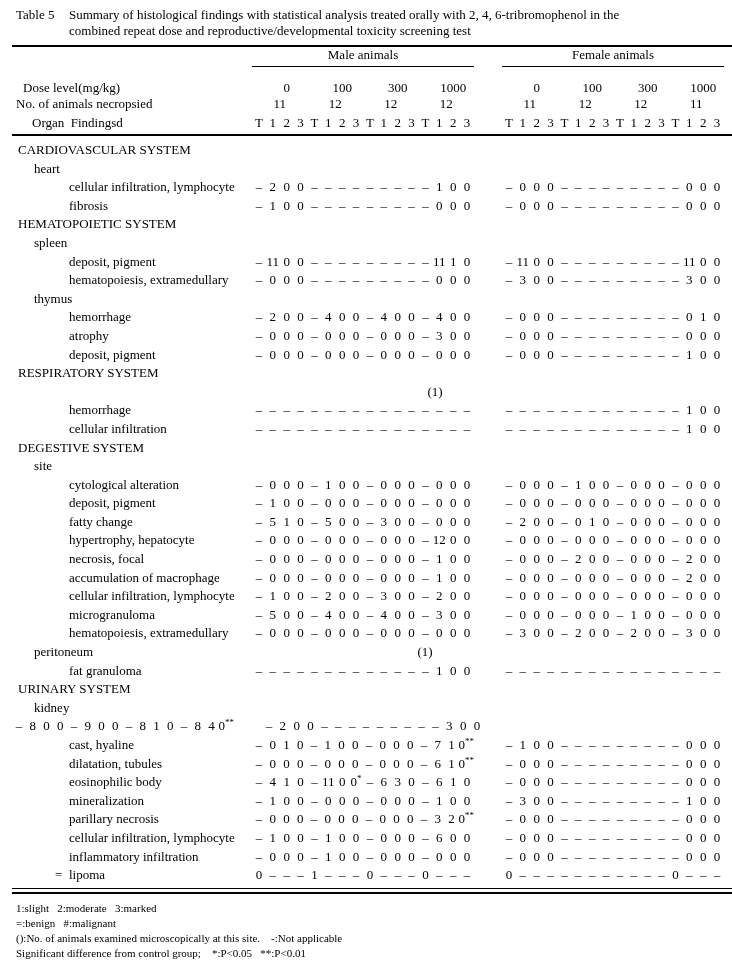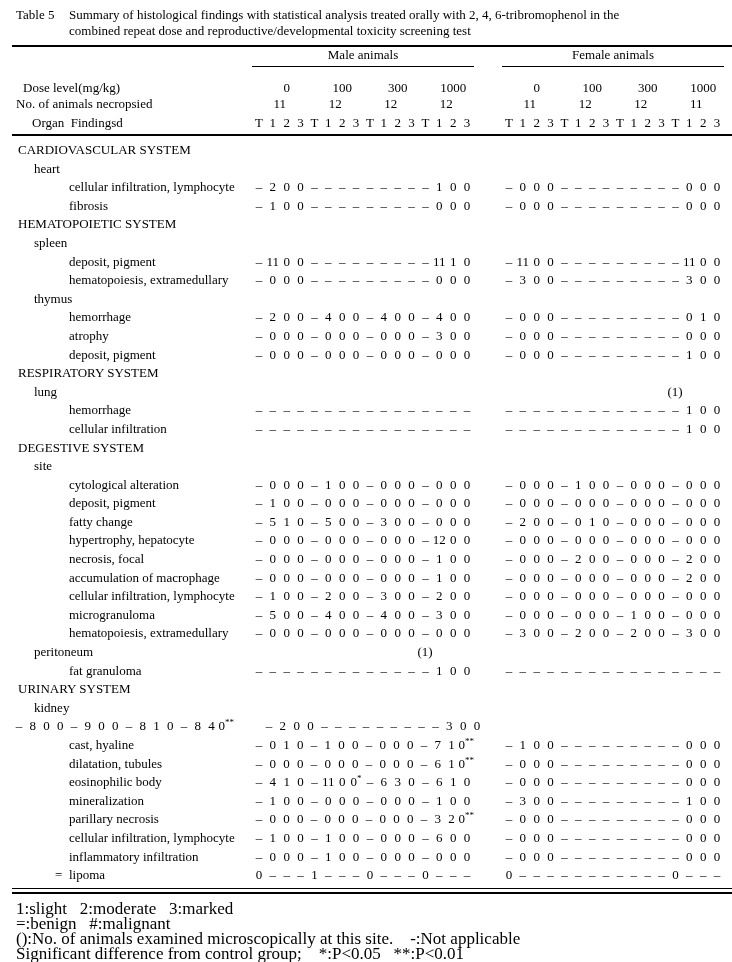--- a/index.html
+++ b/index.html
@@ -43,21 +43,21 @@
   .tlabel.system { padding-left:6px; }
   .tlabel.organ { padding-left:22px; }
   .tlabel.finding { padding-left:57px; }
   .tlabel.prefixed { padding-left:43px; }
   .prefix { display:inline-block; width:14px; }
   .cells { width:222px; flex:none; display:grid; grid-template-columns:repeat(16,1fr); }
   .cell { text-align:center; white-space:nowrap; overflow:visible; }
   .cell sup { font-size:9px; line-height:0; }
 
   
-  #footnotes { padding:7px 0 0 4px; font-size:17px; line-height:15px; white-space:pre; }
+  #footnotes { padding:7px 0 0 4px; font-size:11px; line-height:15px; white-space:pre; }
 </style>
 </head>
 <body>
 
 <div class="page">
 
   <div class="caption">
     <span class="cap-num">Table 5</span>
     <span class="cap-text">
       <span>Summary of histological findings with statistical analysis treated orally with 2, 4, 6-tribromophenol in the</span><br>
@@ -671,21 +671,20 @@
           <span class="cell"></span>
           <span class="cell"></span>
           <span class="cell"></span>
           <span class="cell"></span>
           <span class="cell"></span>
           <span class="cell"></span>
           <span class="cell"></span>
         </div>
       </div>
       <div class="trow organ">
-        <div class="tlabel organ">lung</div>
         <div class="cells">
           <span class="cell"></span>
           <span class="cell"></span>
           <span class="cell"></span>
           <span class="cell"></span>
           <span class="cell"></span>
           <span class="cell"></span>
           <span class="cell"></span>
           <span class="cell"></span>
           <span class="cell"></span>

